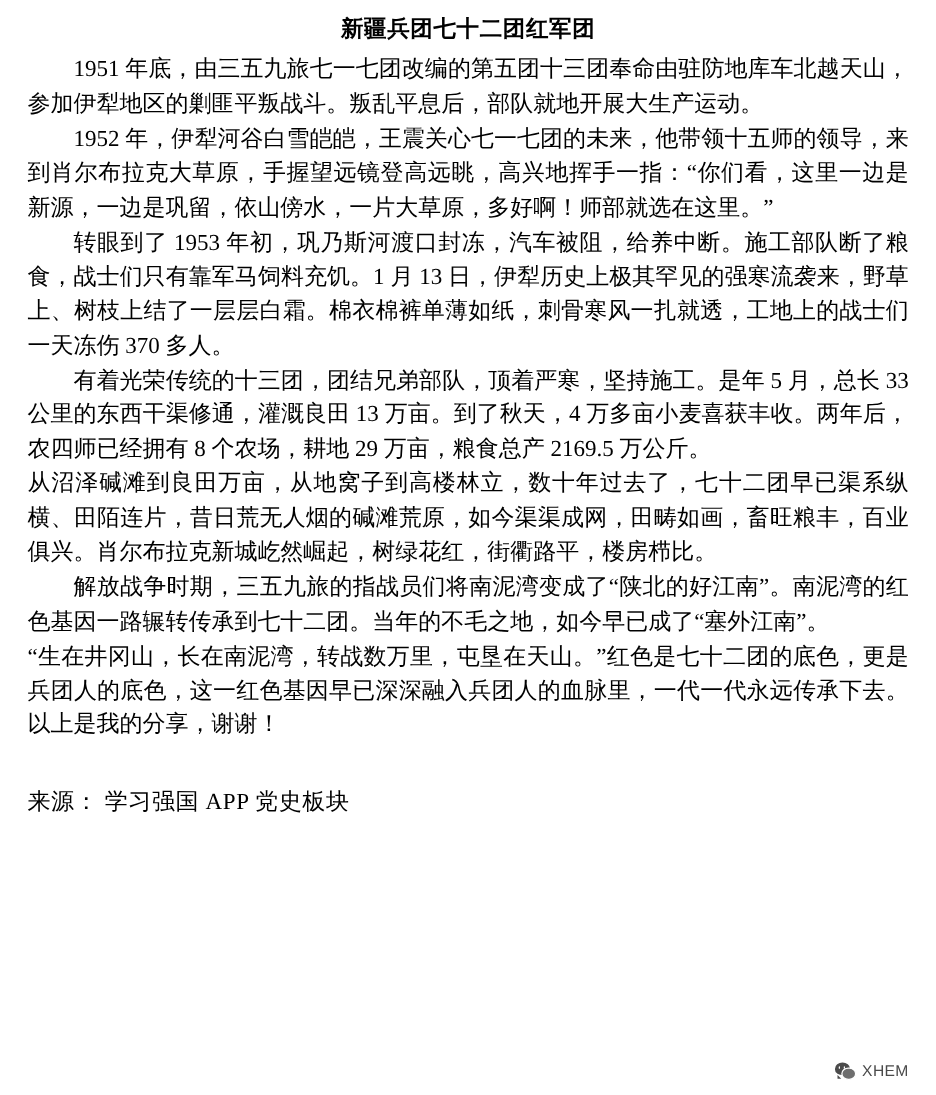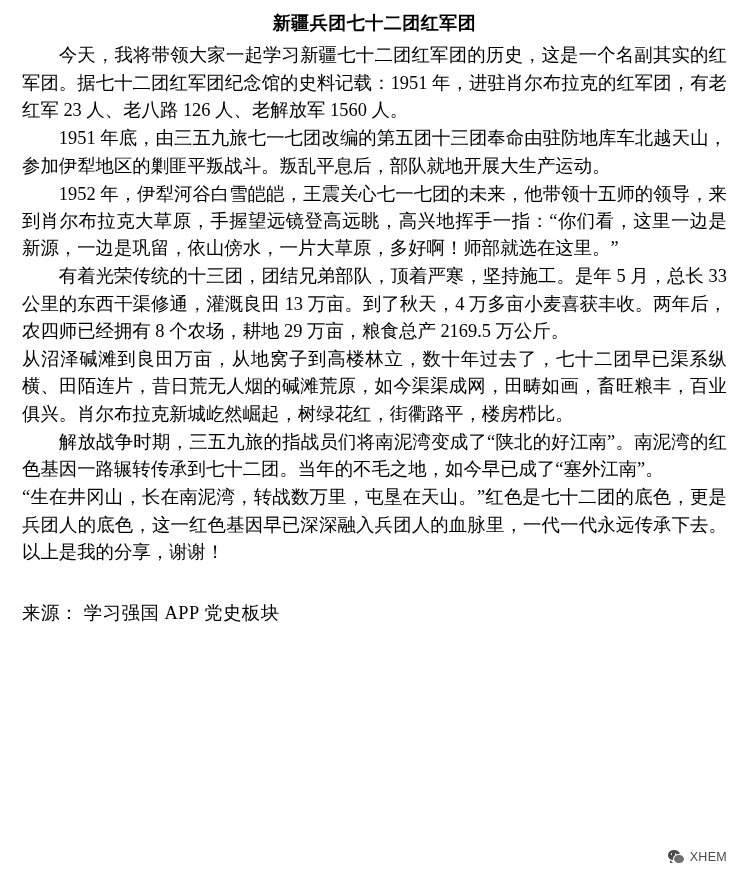--- a/index.html
+++ b/index.html
@@ -117,23 +117,23 @@
   }
 </style>
 </head>
 <body>
 
 <div class="page">
 
   <div class="doc-title">新疆兵团七十二团红军团</div>
 
   <div class="body-text">
-    <p class="para">今天，我将带领大家一起学习新疆七十二团红军团的历史，这是一个名副其实的红军团。据七十二团红军团纪念馆的史料记载：1951 年，进驻肖尔布拉克的红军团，有老红军 23 人、老八路 126 人、老解放军 1560 人。</p>
     <p class="para">1951 年底，由三五九旅七一七团改编的第五团十三团奉命由驻防地库车北越天山，参加伊犁地区的剿匪平叛战斗。叛乱平息后，部队就地开展大生产运动。</p>
     <p class="para">1952 年，伊犁河谷白雪皑皑，王震关心七一七团的未来，他带领十五师的领导，来到肖尔布拉克大草原，手握望远镜登高远眺，高兴地挥手一指：“你们看，这里一边是新源，一边是巩留，依山傍水，一片大草原，多好啊！师部就选在这里。”</p>
+    <p class="para">转眼到了 1953 年初，巩乃斯河渡口封冻，汽车被阻，给养中断。施工部队断了粮食，战士们只有靠军马饲料充饥。1 月 13 日，伊犁历史上极其罕见的强寒流袭来，野草上、树枝上结了一层层白霜。棉衣棉裤单薄如纸，刺骨寒风一扎就透，工地上的战士们一天冻伤 370 多人。</p>
     <p class="para">有着光荣传统的十三团，团结兄弟部队，顶着严寒，坚持施工。是年 5 月，总长 33 公里的东西干渠修通，灌溉良田 13 万亩。到了秋天，4 万多亩小麦喜获丰收。两年后，农四师已经拥有 8 个农场，耕地 29 万亩，粮食总产 2169.5 万公斤。</p>
     <p class="para no-indent">从沼泽碱滩到良田万亩，从地窝子到高楼林立，数十年过去了，七十二团早已渠系纵横、田陌连片，昔日荒无人烟的碱滩荒原，如今渠渠成网，田畴如画，畜旺粮丰，百业俱兴。肖尔布拉克新城屹然崛起，树绿花红，街衢路平，楼房栉比。</p>
     <p class="para">解放战争时期，三五九旅的指战员们将南泥湾变成了“陕北的好江南”。南泥湾的红色基因一路辗转传承到七十二团。当年的不毛之地，如今早已成了“塞外江南”。</p>
     <p class="para no-indent">“生在井冈山，长在南泥湾，转战数万里，屯垦在天山。”红色是七十二团的底色，更是兵团人的底色，这一红色基因早已深深融入兵团人的血脉里，一代一代永远传承下去。以上是我的分享，谢谢！</p>
 
     <p class="para source-line">来源：  学习强国 APP  党史板块</p>
   </div>
 
   <div class="footer">
     <span class="wechat-icon">

